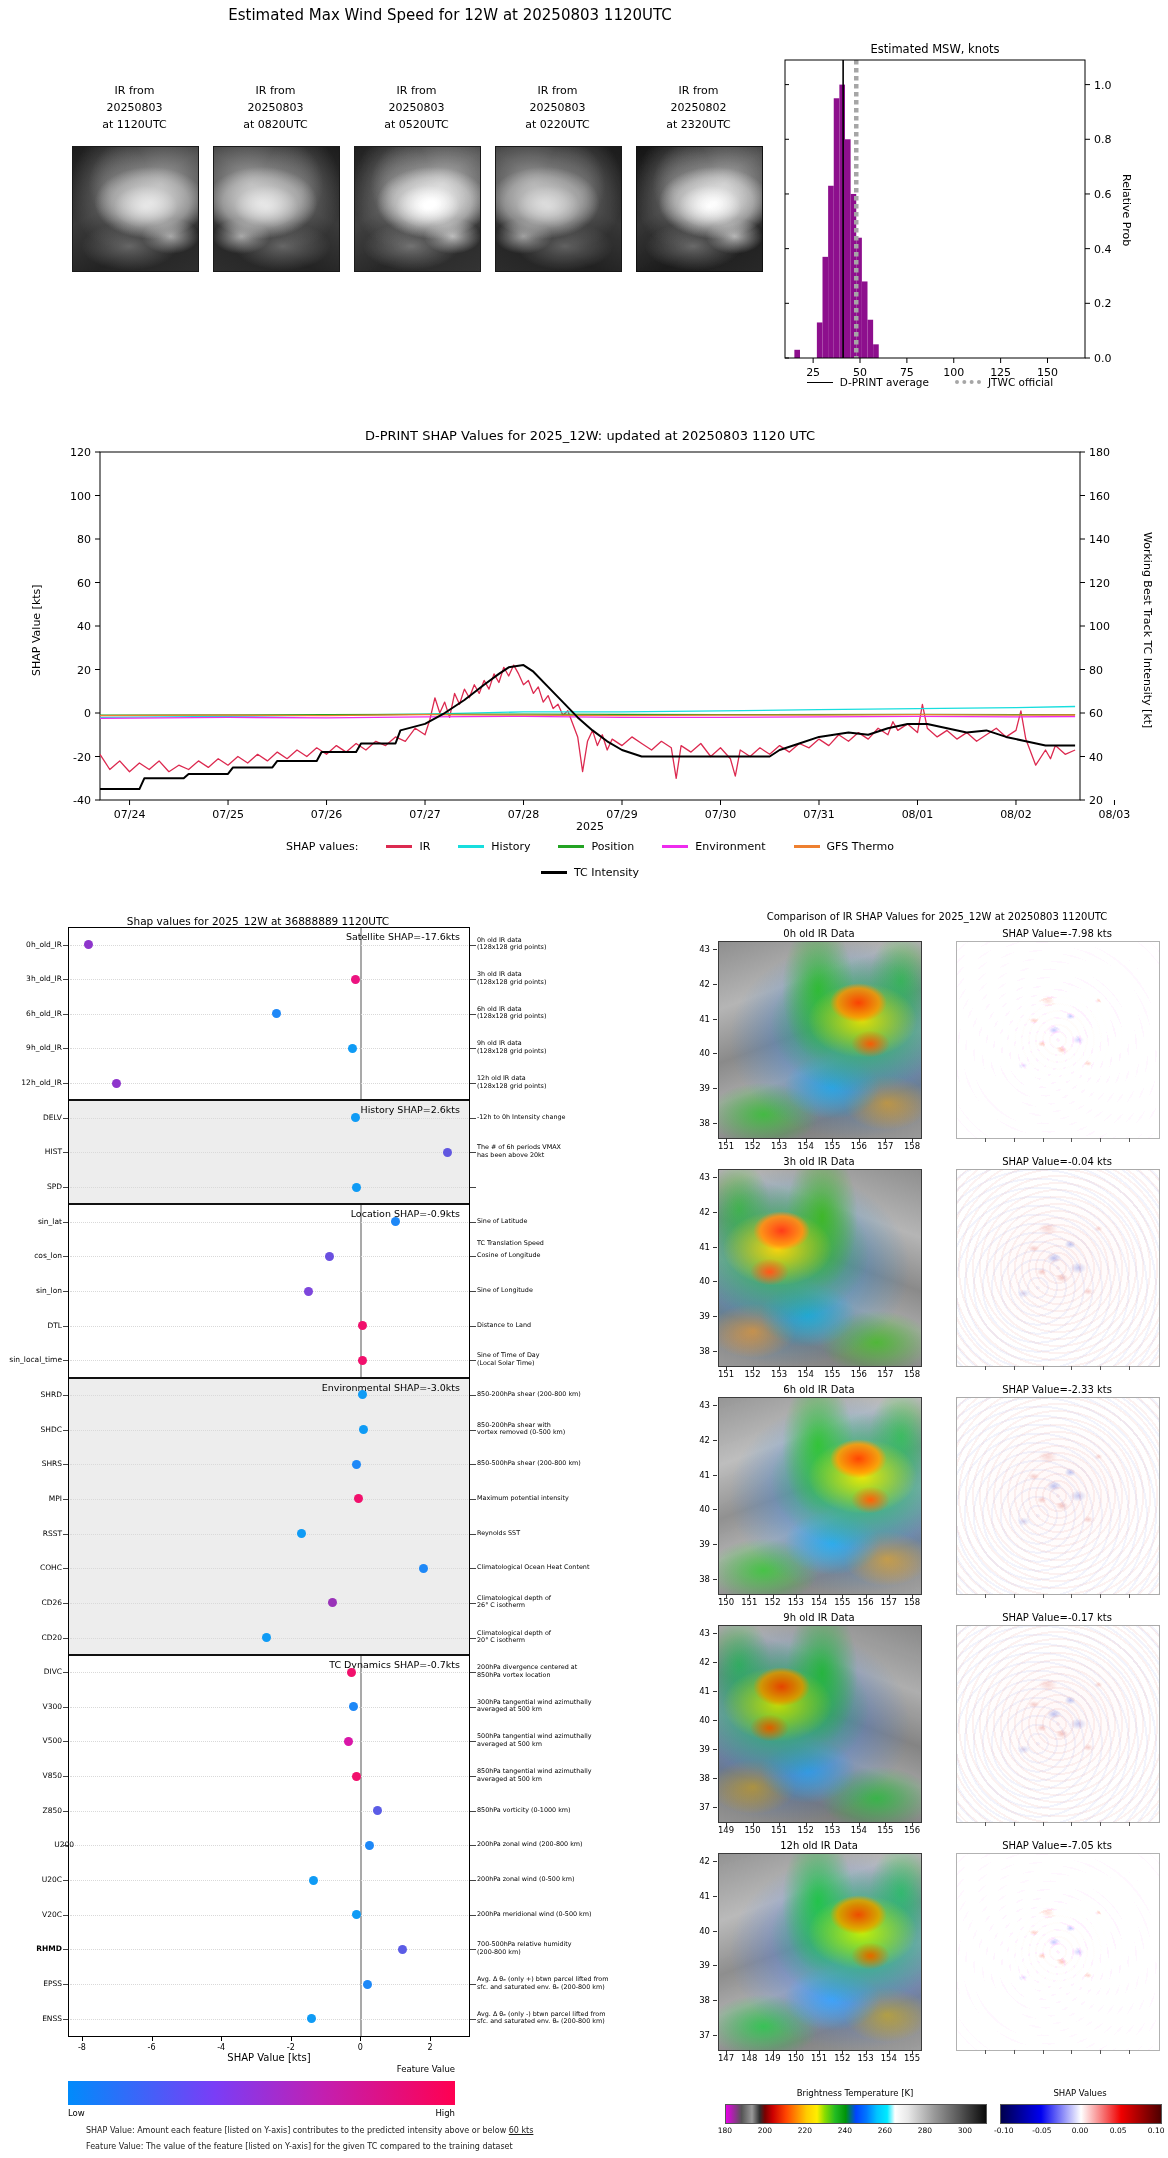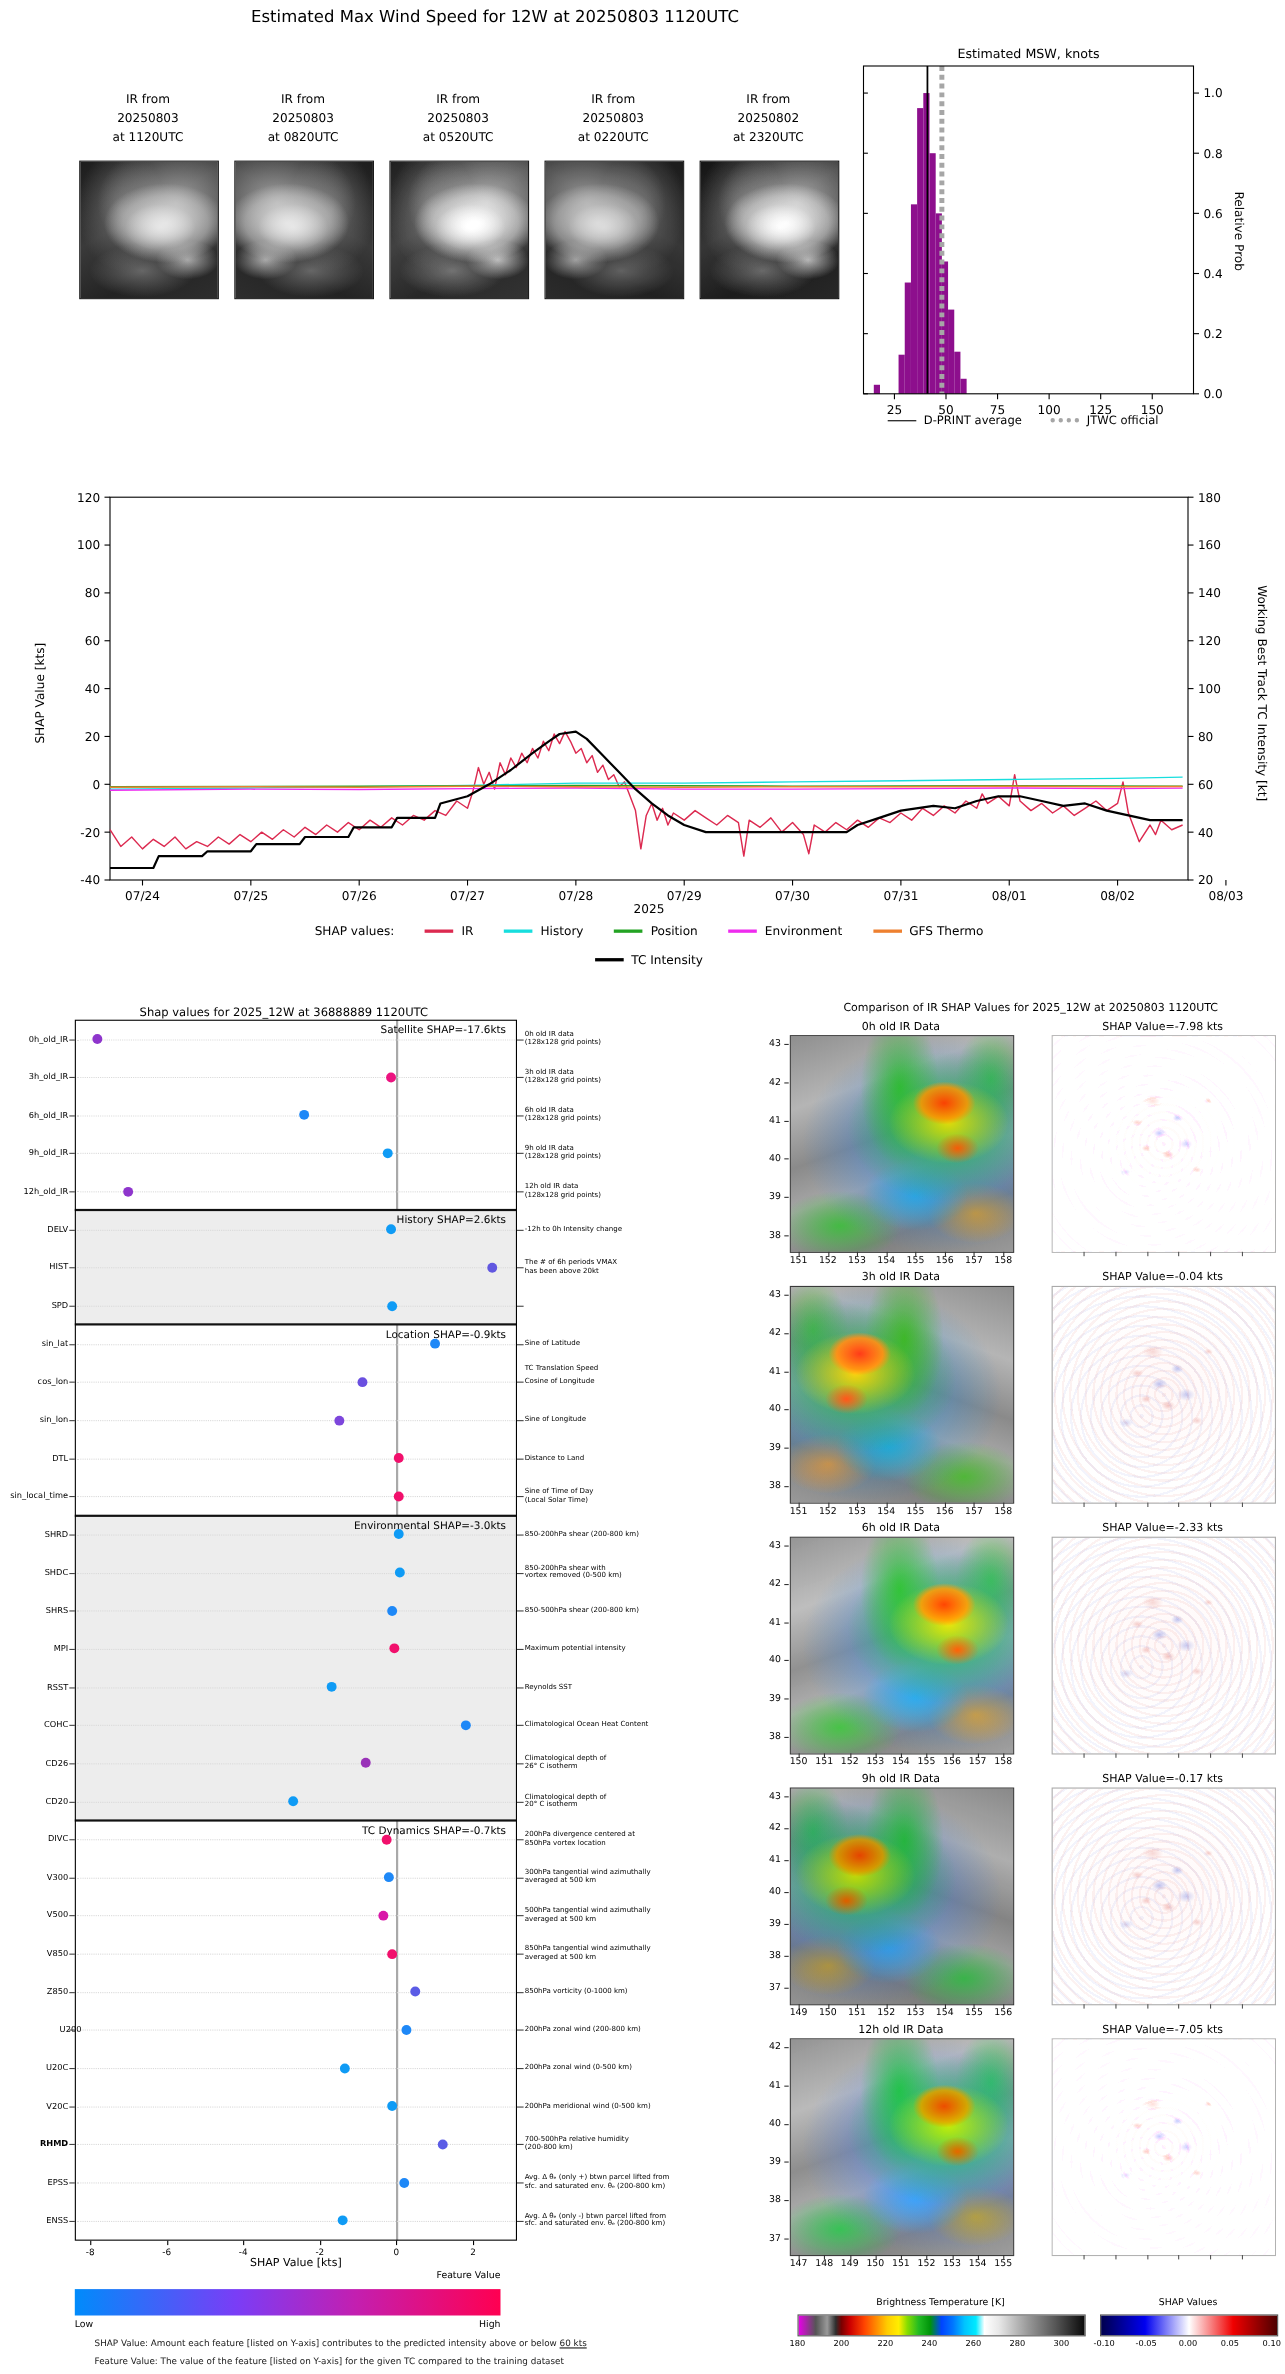--- a/index.html
+++ b/index.html
@@ -247,20 +247,21 @@
     <span class="legend-item">
       <span class="lswatch" style="border-top:1.8px solid #000"></span>
       <span>D-PRINT average</span>
     </span>
     <span class="legend-item">
       <span class="lswatch" style="border-top:4px dotted #a6a6a6"></span>
       <span>JTWC official</span>
     </span>
   </div>
 
+  <div id="ts-title" class="abs ctr">D-PRINT SHAP Values for 2025_12W: updated at 20250803 1120 UTC</div>
   <div id="ts-ylabel-l" class="abs">SHAP Value [kts]</div>
   <div id="ts-ylabel-r" class="abs">Working Best Track TC Intensity [kt]</div>
   <div id="ts-xlabel" class="abs ctr">2025</div>
   <div id="ts-legend2" class="abs legend-row">
       <div class="legend-item">
         <div class="lswatch" style="border-top: 3px solid rgb(0, 0, 0);"></div>
         <div>TC Intensity</div>
       </div>
     </div>
   <div id="ts-legend1" class="abs legend-row">

